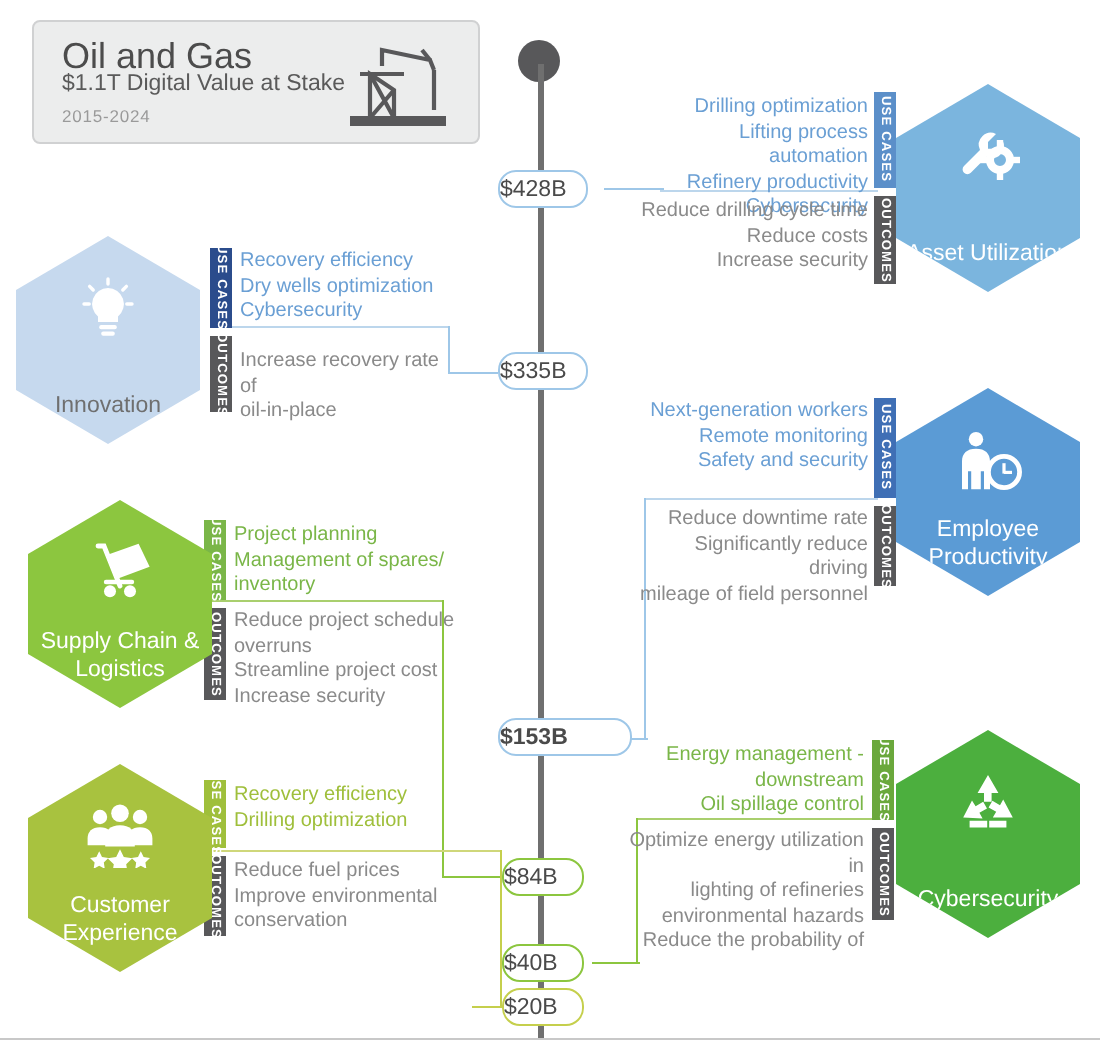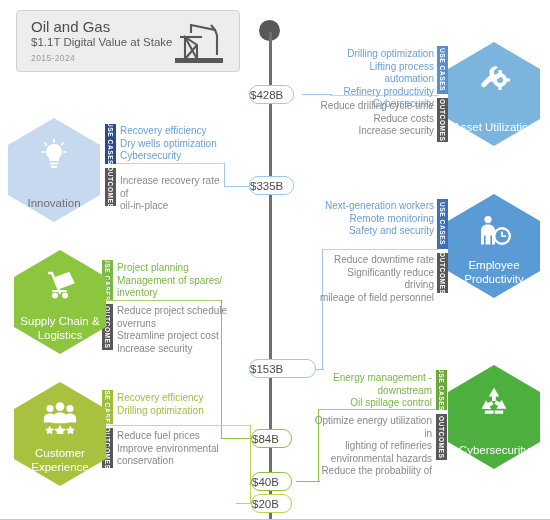--- a/index.html
+++ b/index.html
@@ -12,21 +12,21 @@
     border-bottom:1px solid #c8c8c8;
     box-sizing:border-box;
   }
   #stage{position:absolute;left:0;top:0;width:550px;height:520px;}
 
   
   .title-card{
     position:absolute;left:16px;top:10px;width:222px;height:60px;
     background:#eceded;border:1px solid #d0d1d2;border-radius:4px;
   }
-  .title-main{position:absolute;left:14px;top:7px;font-size:15px;color:#4c4c4c;}
+  .title-main{position:absolute;left:14px;top:7px;font-size:18px;color:#4c4c4c;}
   .title-sub{position:absolute;left:14px;top:25px;font-size:11.5px;color:#5a5a5a;}
   .title-years{position:absolute;left:14px;top:42px;font-size:8.5px;color:#9a9a9a;letter-spacing:.4px;}
   .pumpjack{position:absolute;right:12px;top:8px;}
 
   
   .spine{position:absolute;left:269px;top:32px;width:3px;height:488px;background:#6f6f6f;}
   .spine-dot{position:absolute;left:259px;top:20px;width:21px;height:21px;border-radius:50%;background:#58585a;}
 
   
   .pill{
@@ -325,18 +325,18 @@
           <path d="M9.6 23.6 l1.4 2.9 l3.2 .5 l-2.3 2.2 l .5 3.2 l-2.8-1.5 l-2.8 1.5 l .5-3.2 l-2.3-2.2 l3.2-.5z"></path>
           <path d="M30.4 23.6 l1.4 2.9 l3.2 .5 l-2.3 2.2 l .5 3.2 l-2.8-1.5 l-2.8 1.5 l .5-3.2 l-2.3-2.2 l3.2-.5z"></path>
         </g>
       </svg>
     </span>
     <span class="hex-label">Customer Experience</span>
   </div>
 
   <div class="pill" style="left:249px;top:85px;width:45px;">$428B</div>
   <div class="pill" style="left:249px;top:176px;width:45px;">$335B</div>
-  <div class="pill" style="left:249px;top:359px;width:67px;">$153B</div>
+  <div class="pill" style="left:249px;top:359px;width:67px;font-weight:bold;">$153B</div>
   <div class="pill green" style="left:251px;top:429px;width:41px;">$84B</div>
   <div class="pill green" style="left:251px;top:472px;width:41px;">$40B</div>
   <div class="pill ygreen" style="left:251px;top:494px;width:41px;">$20B</div>
 
 </div>
 
 </body></html>

